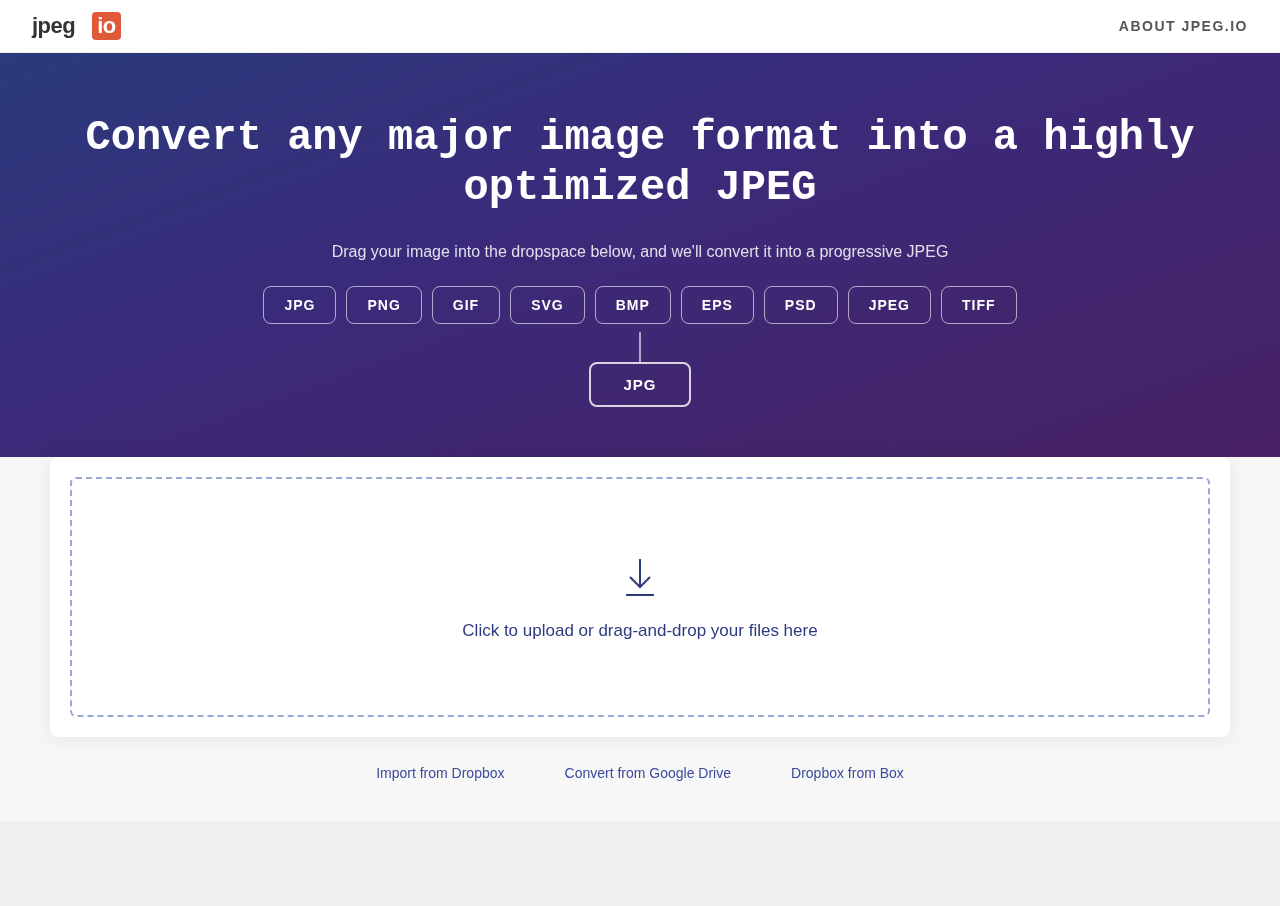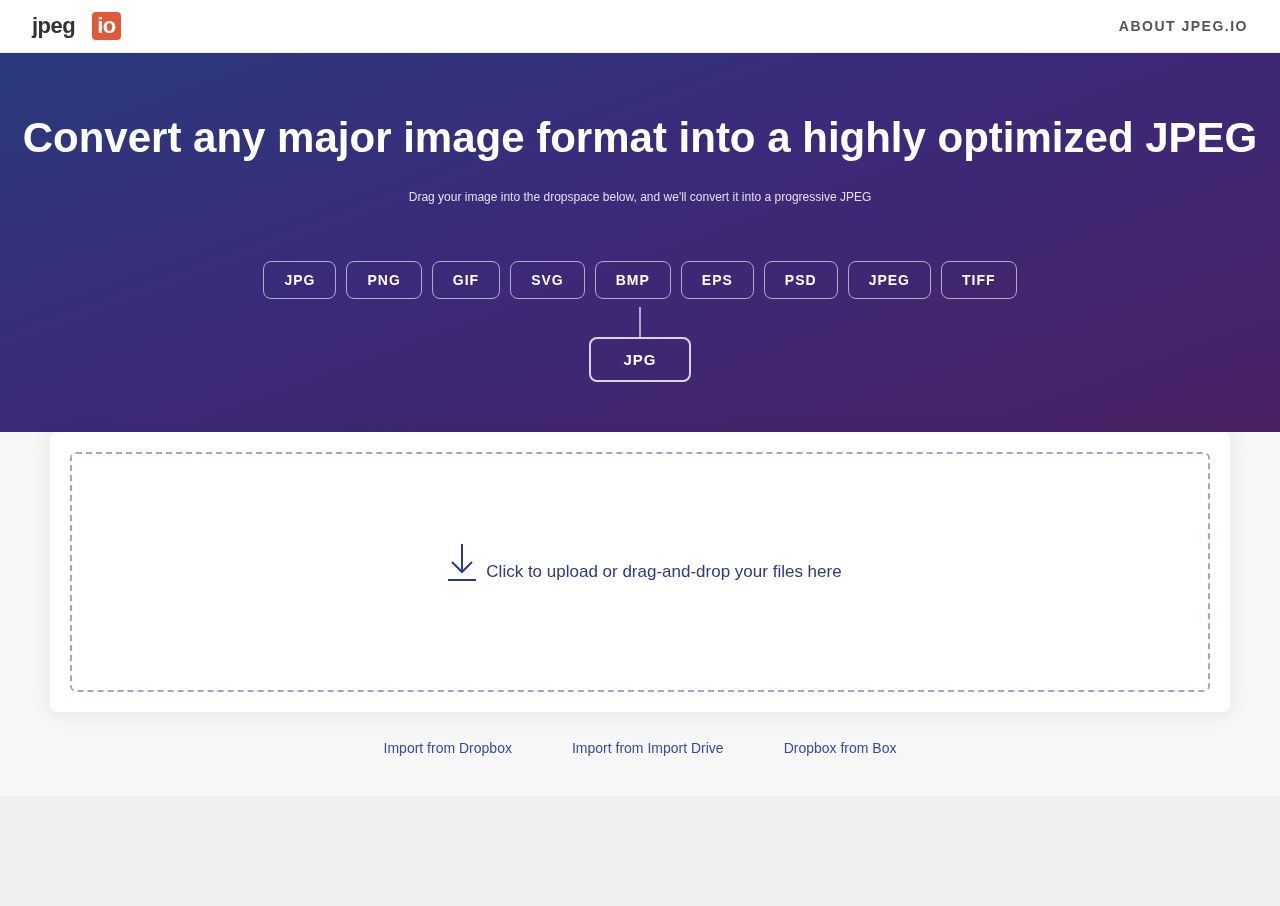--- a/index.html
+++ b/index.html
@@ -51,26 +51,27 @@
       background: linear-gradient(160deg, #2a3a7c 0%, #3b2a7a 40%, #4a2060 100%);
       padding: 60px 20px 120px;
       text-align: center;
       color: #fff;
     }
     .hero h1 {
       font-size: 42px;
       font-weight: 700;
       margin-bottom: 24px;
       line-height: 1.2;
+      font-family: Liberation Mono, monospace;
     }
     .hero p {
-      font-size: 12px;
+      font-size: 16px;
       color: rgba(255,255,255,0.85);
       max-width: 620px;
-      margin: 0 auto 53px;
+      margin: 0 auto 21px;
       line-height: 1.7;
     }
 
     
     .format-row {
       display: flex;
       justify-content: center;
       flex-wrap: wrap;
       gap: 10px;
       margin-bottom: 0;
@@ -125,21 +126,21 @@
       width: 100%;
       max-width: 1180px;
       box-shadow: 0 2px 20px rgba(0,0,0,0.08);
       padding: 20px;
     }
     .dropzone-inner {
       border: 2px dashed #9ba8d4;
       border-radius: 6px;
       min-height: 240px;
       display: flex;
-      flex-direction: row;
+      flex-direction: column;
       align-items: center;
       justify-content: center;
       cursor: pointer;
     }
     .upload-icon {
       margin-bottom: 16px;
     }
     .upload-icon svg {
       width: 48px;
       height: 48px;
@@ -211,16 +212,16 @@
           <polyline points="14,24 24,34 34,24"></polyline>
           <line x1="10" y1="42" x2="38" y2="42"></line>
         </svg>
       </div>
       <div class="dropzone-text">Click to upload or drag-and-drop your files here</div>
     </div>
   </div>
 
   <div class="import-links">
     <a class="import-link" href="#">Import from Dropbox</a>
-    <a class="import-link" href="#">Import from Import Drive</a>
+    <a class="import-link" href="#">Convert from Google Drive</a>
     <a class="import-link" href="#">Dropbox from Box</a>
   </div>
 </div>
 
 </body></html>

